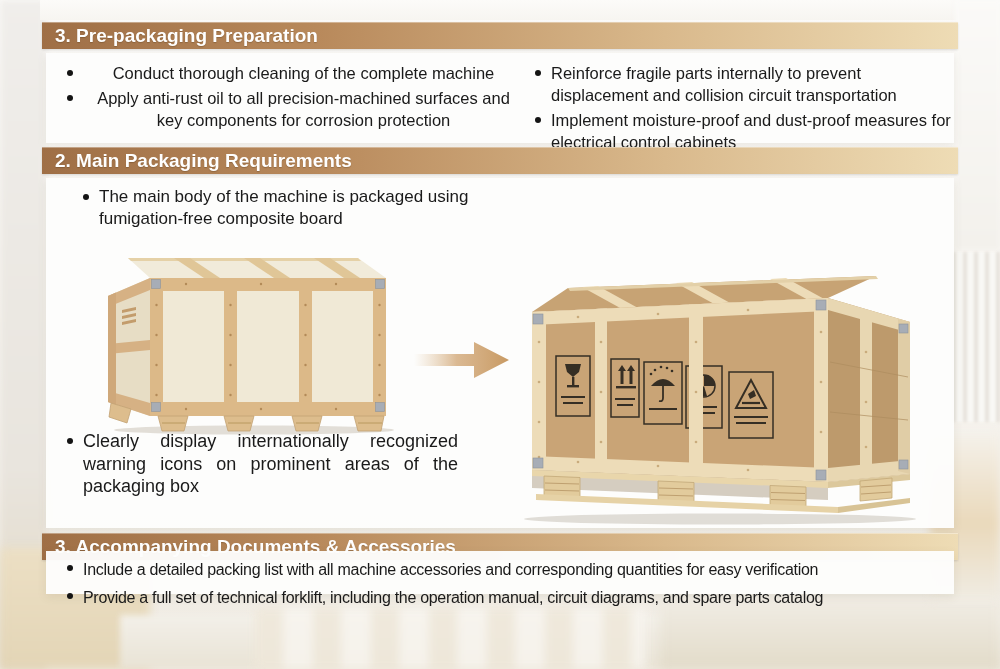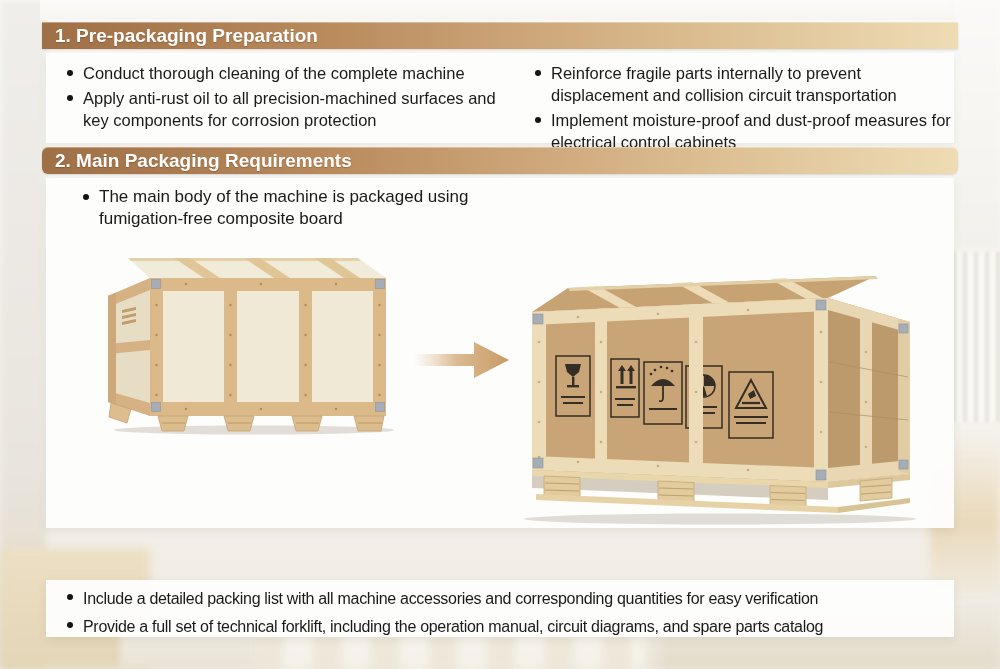--- a/index.html
+++ b/index.html
@@ -23,38 +23,38 @@
     position:absolute;left:42px;width:916px;height:27px;
     background:linear-gradient(90deg,#9f6f46 0%,#b8895b 30%,#d9b98c 68%,#eedcb5 100%);
     box-shadow:inset 0 1px 0 rgba(255,255,255,.35), 0 1px 2px rgba(0,0,0,.12);
   }
   .bar span{
     display:block;padding-left:13px;line-height:27px;
     font-size:19px;font-weight:bold;color:#ffffff;
     text-shadow:0 1px 1px rgba(90,60,30,.35);
     white-space:nowrap;
   }
-  #bar1{top:22px;} #bar2{top:147px;border-radius:6px;} #bar3{top:533px;}
+  #bar1{top:22px;} #bar2{top:147px;} #bar3{top:533px;}
 
   .panel{
     position:absolute;left:46px;width:908px;
     background:rgba(253,253,252,.96);
     box-shadow:0 3px 9px rgba(100,85,60,.10);
   }
   #panel1{top:53px;height:90px;}
   #panel2{top:178px;height:350px;}
-  #panel3{top:580px;height:57px;}
+  #panel3{top:551px;height:43px;}
 
   ul.blist{list-style:none;margin:0;padding:0;}
   ul.blist li{position:relative;padding-left:21px;margin:0 0 3px 0;}
   ul.blist li::before{
     content:"";position:absolute;left:5px;top:8px;width:6px;height:6px;
     border-radius:50%;background:#141414;
   }
-  .p1-left{position:absolute;left:16px;top:9px;width:462px;font-size:16.5px;line-height:22px;}
+  .p1-left{position:absolute;left:16px;top:9px;width:462px;font-size:16.5px;line-height:22px;text-align:center;}
   .p1-right{position:absolute;left:484px;top:9px;width:424px;font-size:16.5px;line-height:22px;}
   .p2-left-top{position:absolute;left:32px;top:8px;width:410px;font-size:17px;line-height:22px;}
   .p2-right{position:absolute;left:458px;top:8px;width:424px;font-size:17.5px;line-height:22px;}
   .p2-right li{text-align:justify;}
   .p2-left-bottom{position:absolute;left:16px;top:252px;width:396px;font-size:18px;line-height:22.5px;}
   .p2-left-bottom li{text-align:justify;}
   .p3-list{position:absolute;left:16px;top:6px;width:890px;font-size:16px;line-height:25px;letter-spacing:-0.3px;}
   .p3-list li{white-space:nowrap;margin-bottom:0;}
 
   .art{position:absolute;}
@@ -72,39 +72,42 @@
   <div class="bgshape bg-topline"></div>
   <div class="bgshape bg-right-top"></div>
   <div class="bgshape bg-right-slats"></div>
   <div class="bgshape bg-bottomleft"></div>
   <div class="bgshape bg-bottom"></div>
   <div class="bgshape bg-bottom-boxes"></div>
   <div class="bgshape bg-bottomright"></div>
   <div class="bgshape bg-right-mid"></div>
 
   <div class="bar" id="bar1">
-    <span>1. Pre-packaging Preparation</span>
+    <span>3. Pre-packaging Preparation</span>
   </div>
   <div class="panel" id="panel1">
     <ul class="blist p1-left">
       <li>Conduct thorough cleaning of the complete machine</li>
       <li>Apply anti-rust oil to all precision-machined surfaces and key components for corrosion protection</li>
     </ul>
     <ul class="blist p1-right">
       <li>Reinforce fragile parts internally to prevent displacement and collision circuit transportation</li>
       <li>Implement moisture-proof and dust-proof measures for electrical control cabinets</li>
     </ul>
   </div>
 
   <div class="bar" id="bar2">
     <span>2. Main Packaging Requirements</span>
   </div>
   <div class="panel" id="panel2">
     <ul class="blist p2-left-top">
       <li>The main body of the machine is packaged using fumigation-free composite board</li>
+    </ul>
+    <ul class="blist p2-left-bottom">
+      <li>Clearly display internationally recognized warning icons on prominent areas of the packaging box</li>
     </ul>
 
     <div class="art" id="left-crate">
       <svg viewBox="0 0 305 185" xmlns="http://www.w3.org/2000/svg">
         <ellipse cx="158" cy="180" rx="140" ry="4.5" fill="rgba(120,100,70,.20)"></ellipse>
 
         <polygon points="54,28 290,28 262,8 32,8" fill="#f1ebda"></polygon>
         <polygon points="32,8 262,8 265,11 35,11" fill="#e5d1a7"></polygon>
         <polygon points="78,8 94,8 124,28 108,28" fill="#e0c697"></polygon>
         <polygon points="148,8 164,8 194,28 178,28" fill="#e0c697"></polygon>
@@ -309,20 +312,23 @@
             <line x1="263" y1="227.5" x2="297" y2="228.5"></line>
           <line x1="353" y1="215" x2="383" y2="213"></line>
             <line x1="353" y1="222" x2="383" y2="220"></line>
         </g>
         <polygon points="28,222 330,235 330,241 28,228" fill="#e6d2a6"></polygon>
         <polygon points="330,235 402,226 402,231 330,241" fill="#d8c395"></polygon>
       </svg>
     </div>
   </div>
 
+  <div class="bar" id="bar3">
+    <span>3. Accompanying Documents &amp; Accessories</span>
+  </div>
   <div class="panel" id="panel3">
     <ul class="blist p3-list">
       <li>Include a detailed packing list with all machine accessories and corresponding quantities for easy verification</li>
       <li>Provide a full set of technical forklift, including the operation manual, circuit diagrams, and spare parts catalog</li>
     </ul>
   </div>
 
 </div>
 
 </body></html>

